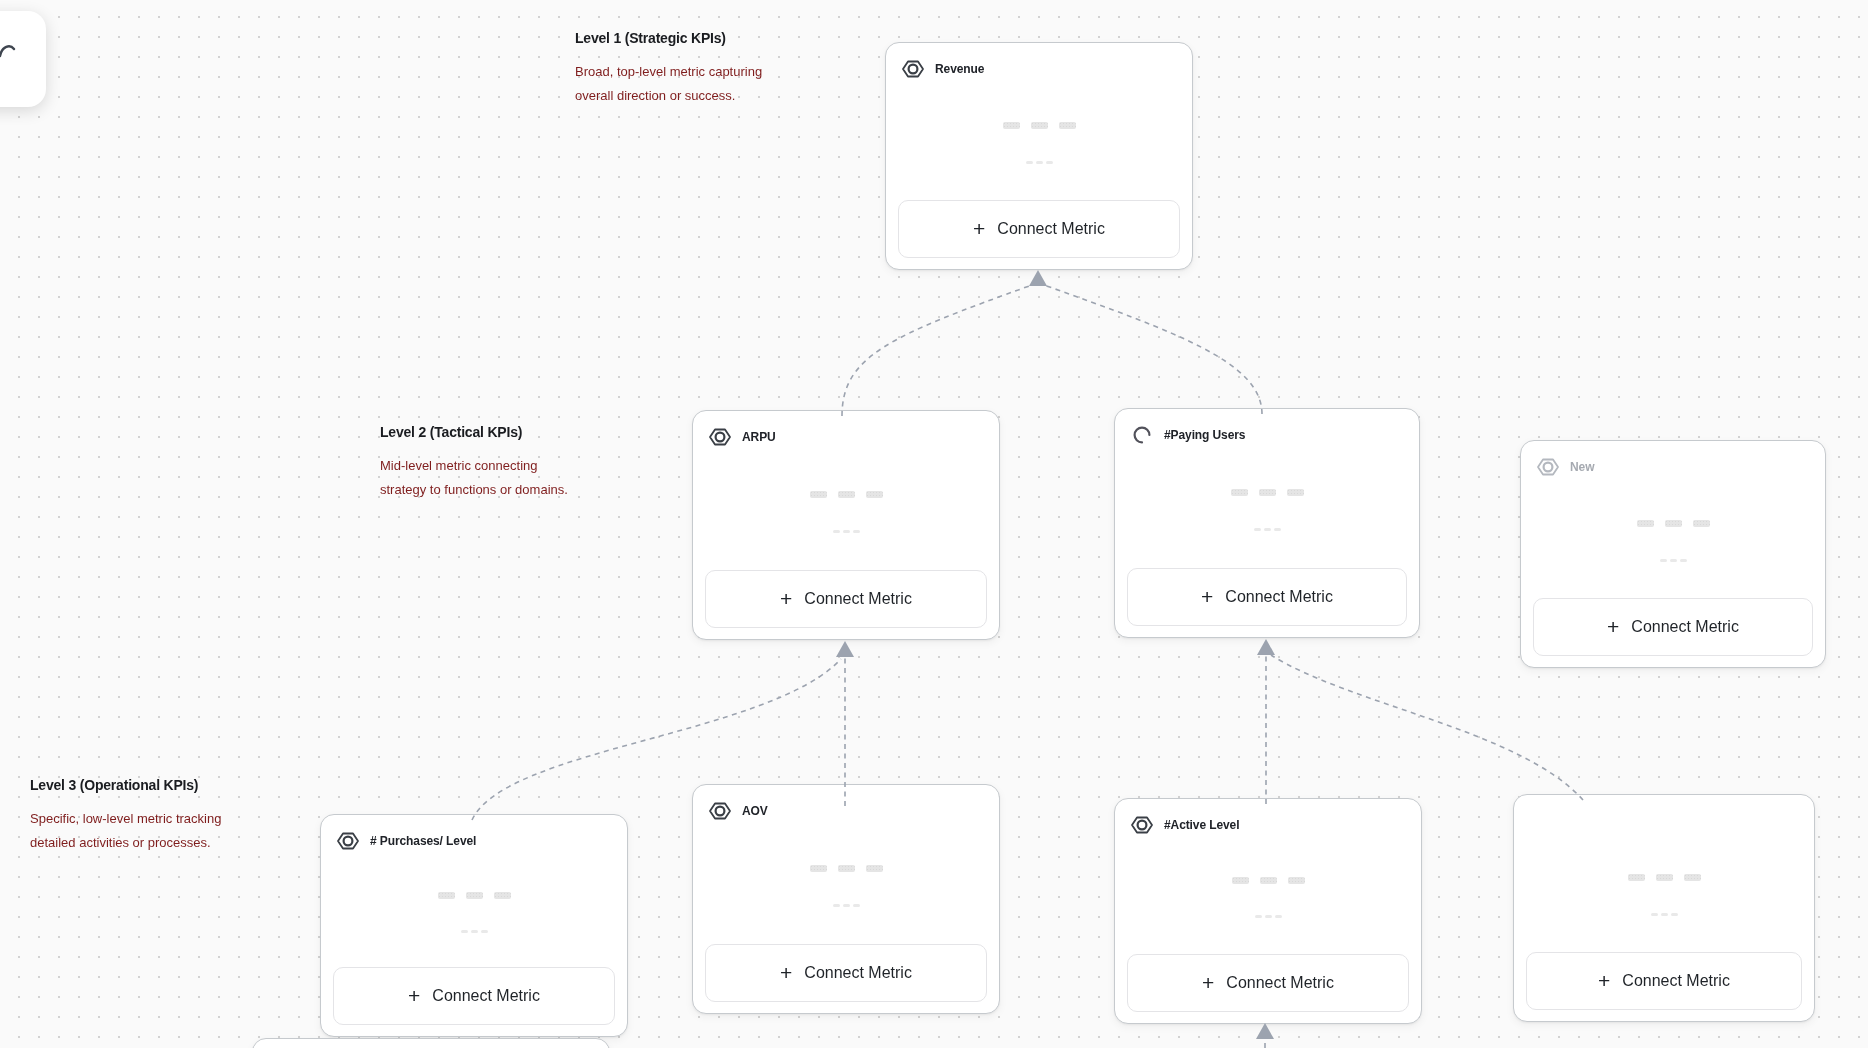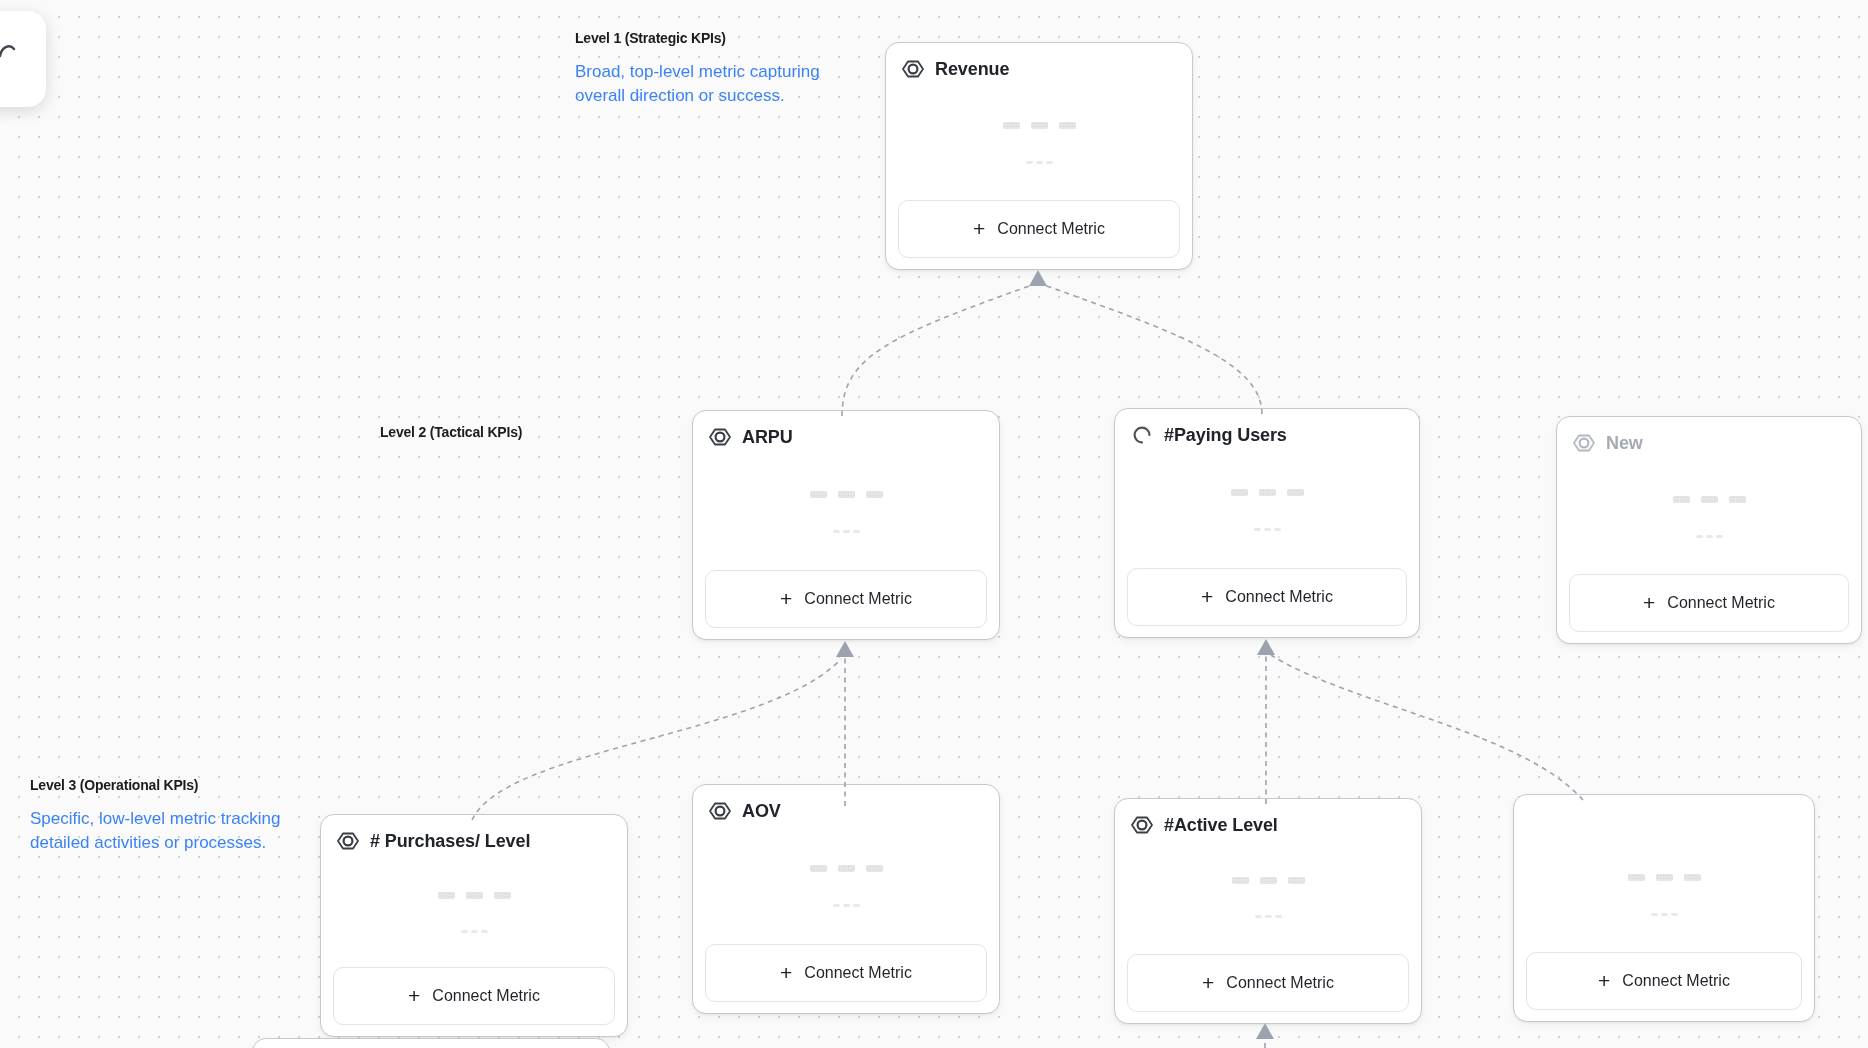--- a/index.html
+++ b/index.html
@@ -9,36 +9,36 @@
     background-color:#fafafa;
     background-image:radial-gradient(circle, #d2d2d2 1.1px, transparent 1.4px);
     background-size:20px 20px;
     background-position:9px 7px;
   }
   
   .section{position:absolute;z-index:1;}
   .section h2{
     margin:0 0 14px 0;font-size:14px;font-weight:700;color:#1a1c20;letter-spacing:-0.2px;
   }
-  .section .desc{font-size:17px;line-height:24px;color:#3b82f6;}
+  .section .desc{font-size:13px;line-height:24px;color:#7f1d1d;}
   #section-l1{left:575px;top:30px;}
   #section-l2{left:380px;top:376px;margin-top:48px;}
   #section-l3{left:30px;top:777px;}
 
   
   .card{
     position:absolute;z-index:2;background:#fff;
     border:1px solid #c6cace;border-radius:14px;
     box-shadow:0 1px 2px rgba(0,0,0,.05), 0 3px 8px rgba(0,0,0,.05);
   }
   .card-head{
     display:flex;align-items:center;gap:10px;padding:14px 15px;
   }
   .icon-wrap{width:24px;height:24px;color:#3a3f46;flex:0 0 auto;display:flex;align-items:center;justify-content:center;}
-  .card-title{font-size:18px;font-weight:600;color:#202329;letter-spacing:-0.1px;white-space:nowrap;}
+  .card-title{font-size:12px;font-weight:600;color:#202329;letter-spacing:-0.1px;white-space:nowrap;}
   .card.draft .card-title{color:#a6aab1;}
   .card.draft .icon-wrap{color:#b4b8bf;}
 
   .sk-bars{position:absolute;top:35%;left:0;right:0;display:flex;justify-content:center;gap:11px;}
   .sk-bar{width:17px;height:7px;border-radius:2px;background:#e5e5e5;
     background-image:radial-gradient(#d8d8d8 26%, transparent 27%);background-size:3px 3px;}
   .sk-dashes{position:absolute;top:52%;left:0;right:0;display:flex;justify-content:center;gap:3px;}
   .sk-dash{width:7px;height:3px;border-radius:1.5px;background:#e9e9e9;}
 
   .connect-btn{
@@ -46,21 +46,21 @@
     background:#fff;border:1px solid #e4e4e7;border-radius:10px;
     display:flex;align-items:center;justify-content:center;gap:12px;
     font-size:16px;font-weight:500;color:#1f2328;cursor:pointer;
   }
   .plus{font-size:21px;font-weight:400;line-height:1;color:#1f2328;margin-top:-2px;}
 
   
   #card-revenue  {left:885px; top:42px;  width:306px;height:226px;}
   #card-arpu     {left:692px; top:410px; width:306px;height:228px;}
   #card-paying   {left:1114px;top:408px; width:304px;height:228px;}
-  #card-new      {left:1520px;top:416px; width:304px;height:226px;margin-left:36px;}
+  #card-new      {left:1520px;top:440px; width:304px;height:226px;}
   #card-purchases{left:320px; top:814px; width:306px;height:221px;}
   #card-aov      {left:692px; top:784px; width:306px;height:228px;}
   #card-active   {left:1114px;top:798px; width:306px;height:224px;}
   #card-pcr      {left:1513px;top:794px; width:300px;height:226px;}
   #card-partial  {left:252px; top:1038px;width:356px;height:60px;border-radius:14px 14px 0 0;}
 
   
   #connectors{position:absolute;left:0;top:0;z-index:5;pointer-events:none;}
 
   
@@ -76,20 +76,24 @@
 
 <div class="section" id="section-l1">
   <h2>Level 1 (Strategic KPIs)</h2>
   <div class="desc">
     <div>Broad, top-level metric capturing</div>
     <div>overall direction or success.</div>
   </div>
 </div>
 <div class="section" id="section-l2">
   <h2>Level 2 (Tactical KPIs)</h2>
+  <div class="desc">
+    <div>Mid-level metric connecting</div>
+    <div>strategy to functions or domains.</div>
+  </div>
 </div>
 <div class="section" id="section-l3">
   <h2>Level 3 (Operational KPIs)</h2>
   <div class="desc">
     <div>Specific, low-level metric tracking</div>
     <div>detailed activities or processes.</div>
   </div>
 </div>
 
 <div class="card" id="card-revenue">

